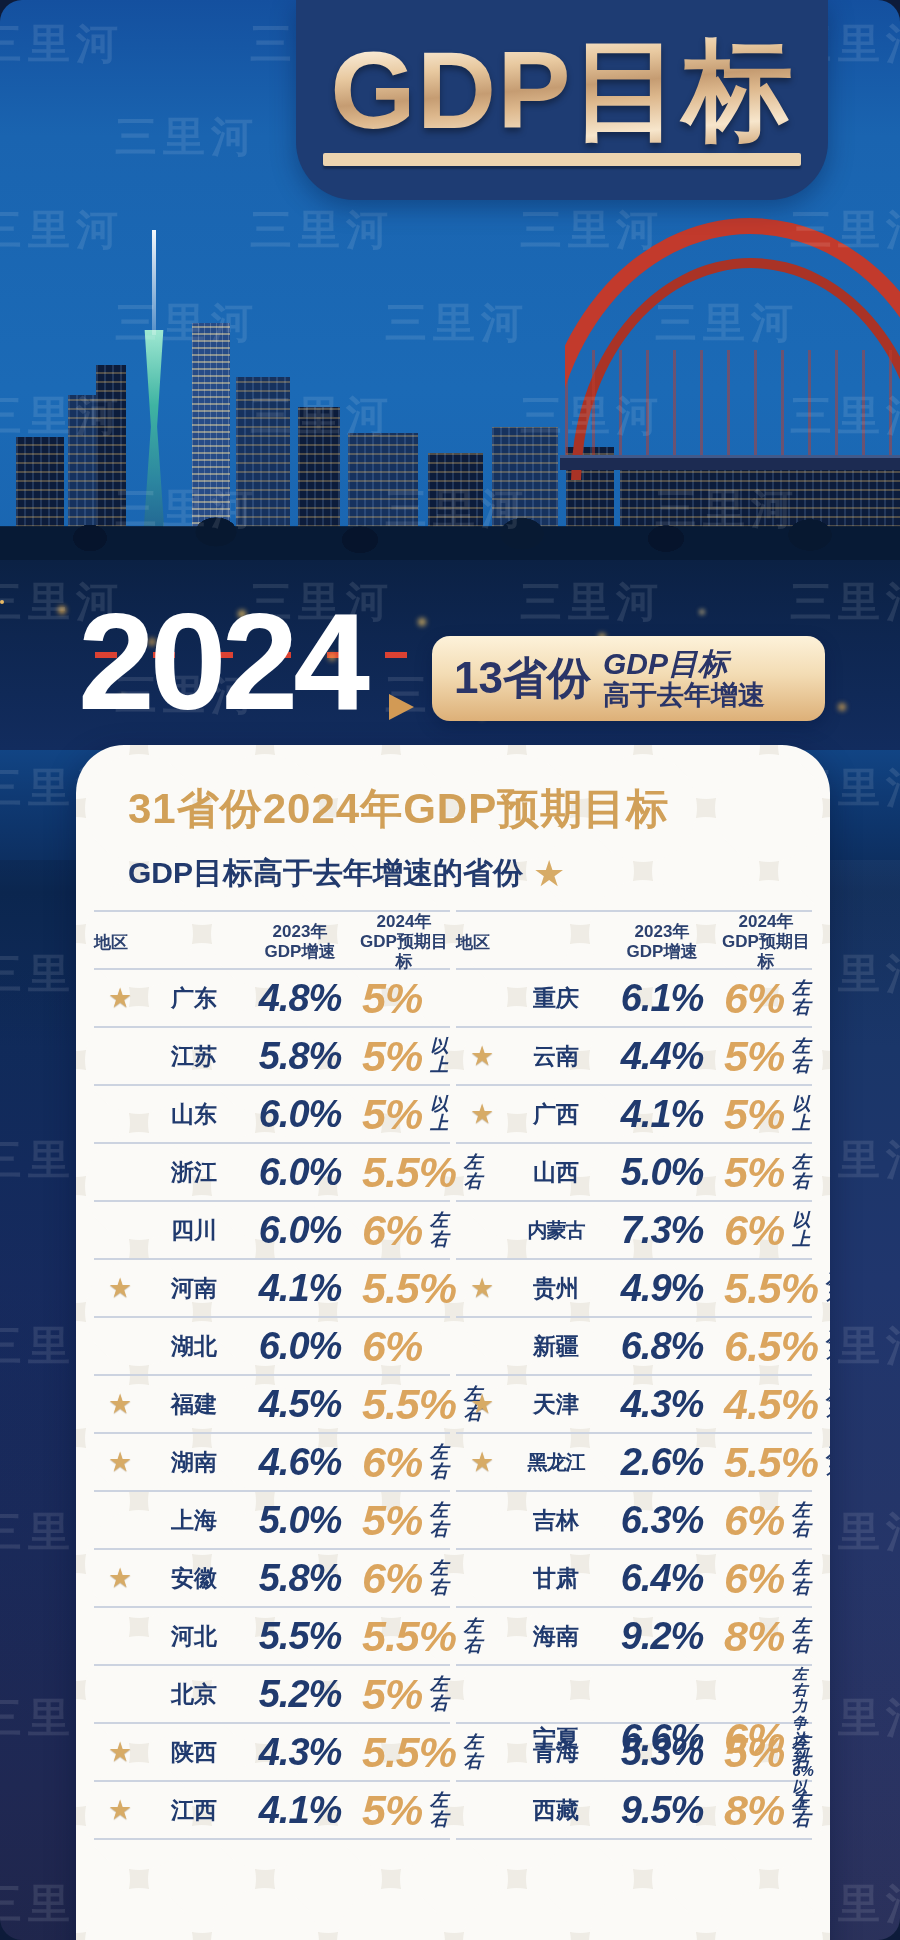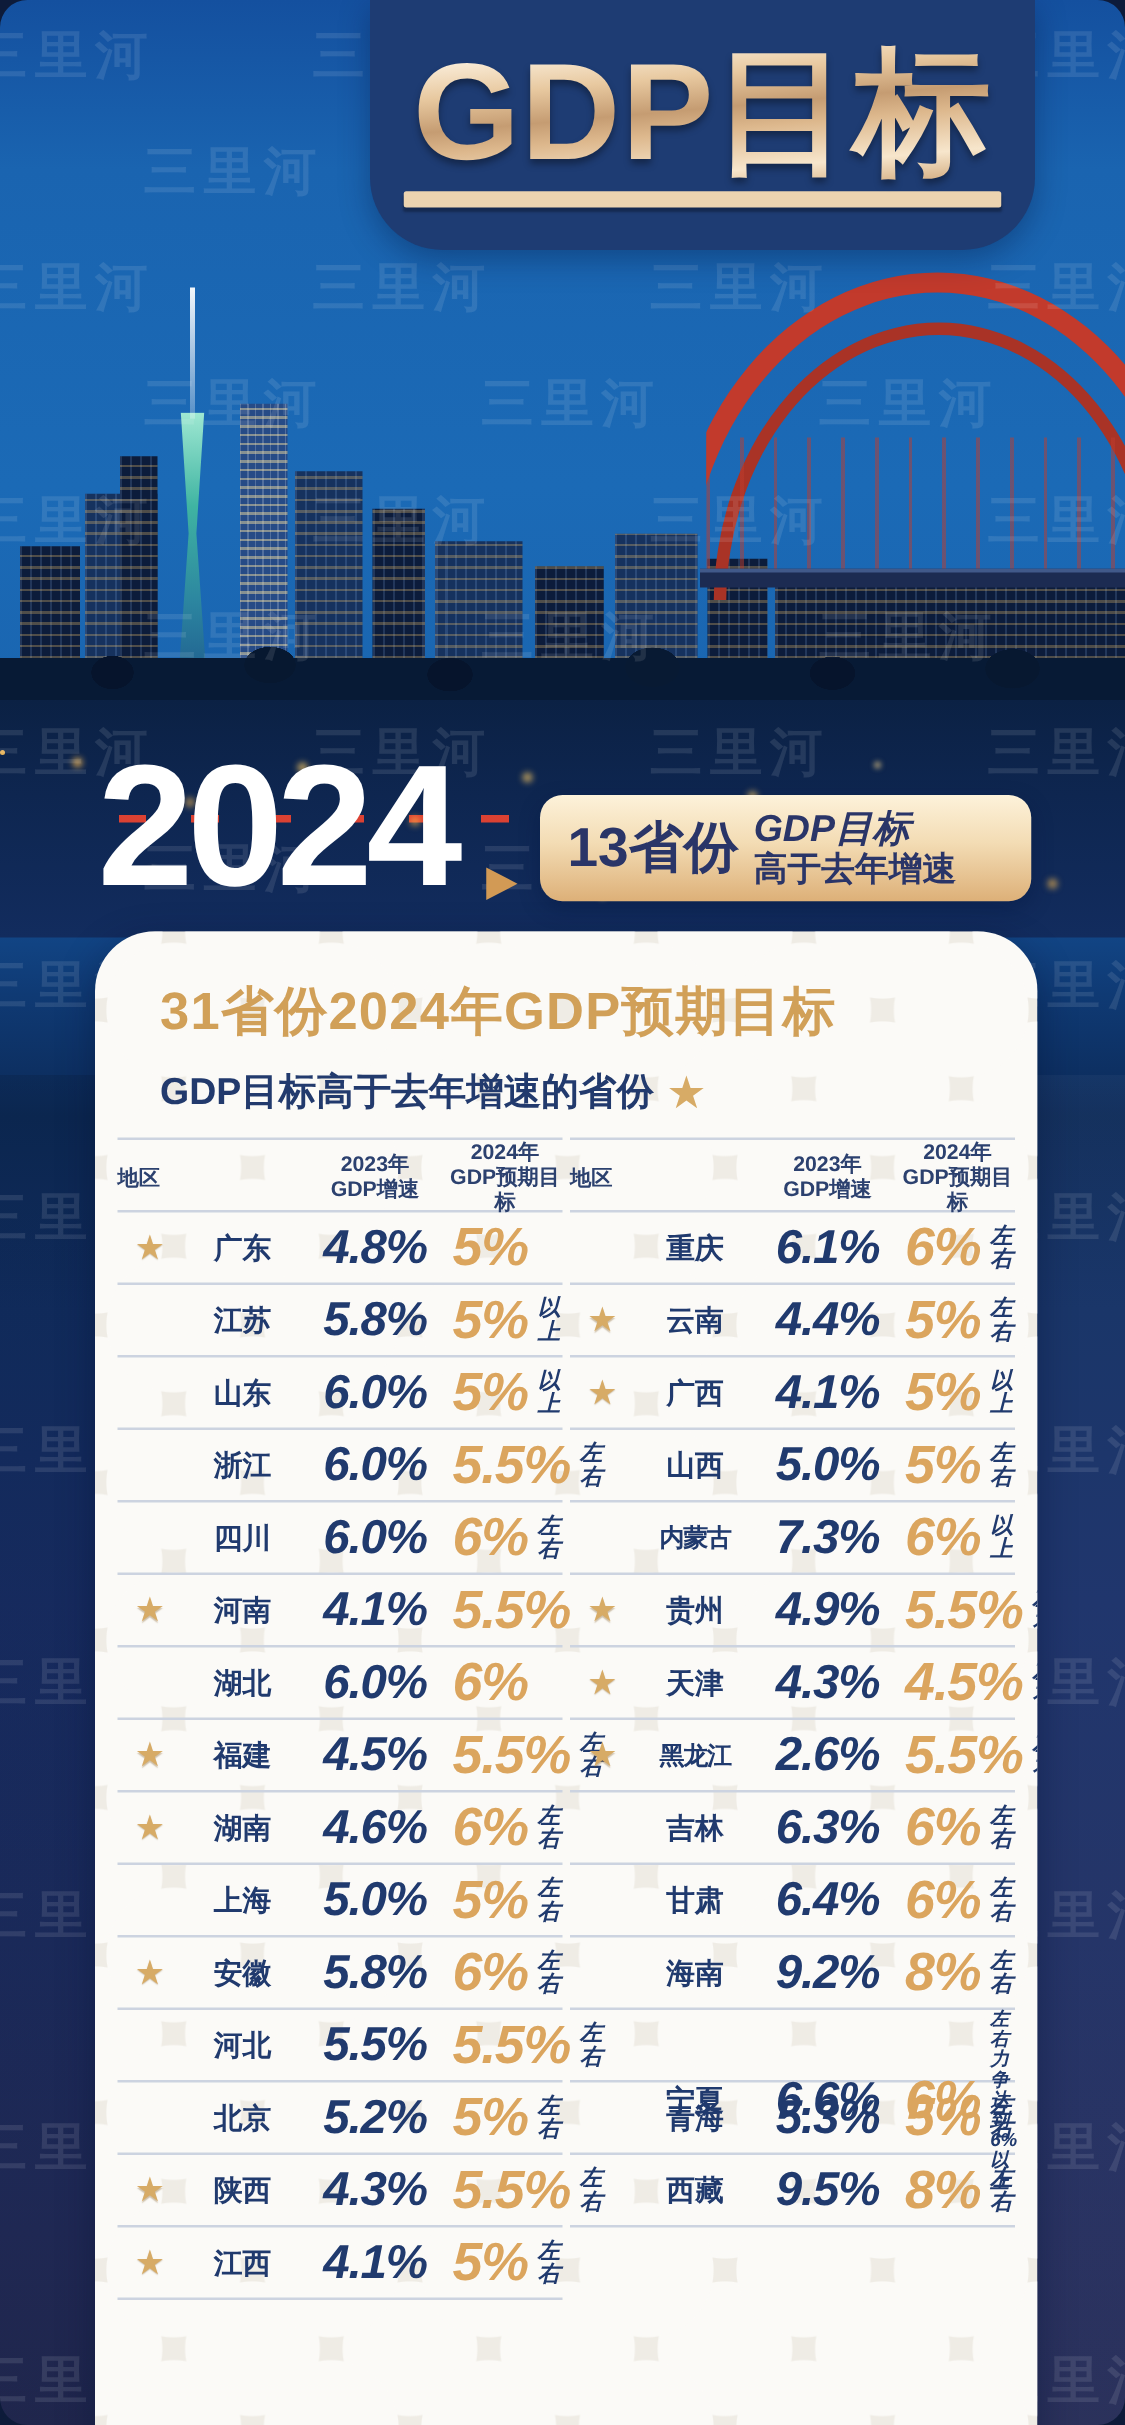--- a/index.html
+++ b/index.html
@@ -466,20 +466,29 @@
             <div class="t-row">
               <span class="star">★</span>
               <span class="region">贵州</span>
               <span class="g2023">4.9%</span>
               <span class="t2024">
                 <span class="t-val">5.5%</span>
                 <span class="t-suf">左右</span>
               </span>
             </div>
             <div class="t-row">
+              <span class="star"></span>
+              <span class="region">新疆</span>
+              <span class="g2023">6.8%</span>
+              <span class="t2024">
+                <span class="t-val">6.5%</span>
+                <span class="t-suf">左右</span>
+              </span>
+            </div>
+            <div class="t-row">
               <span class="star">★</span>
               <span class="region">天津</span>
               <span class="g2023">4.3%</span>
               <span class="t2024">
                 <span class="t-val">4.5%</span>
                 <span class="t-suf">左右</span>
               </span>
             </div>
             <div class="t-row">
               <span class="star">★</span>

